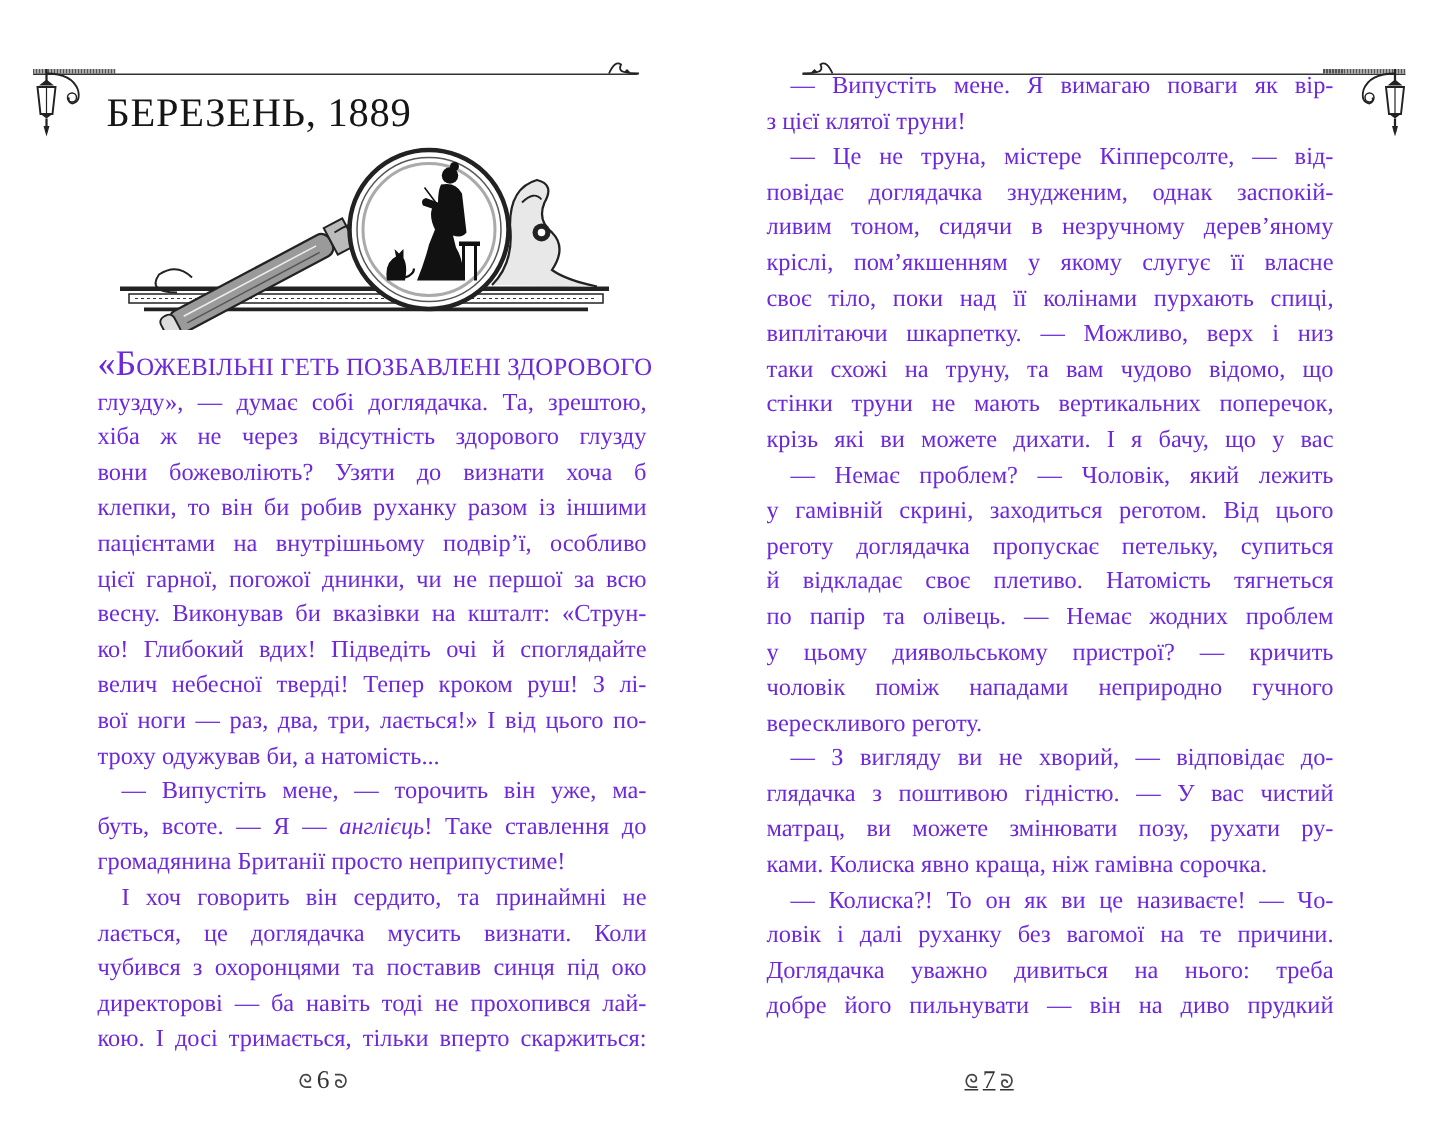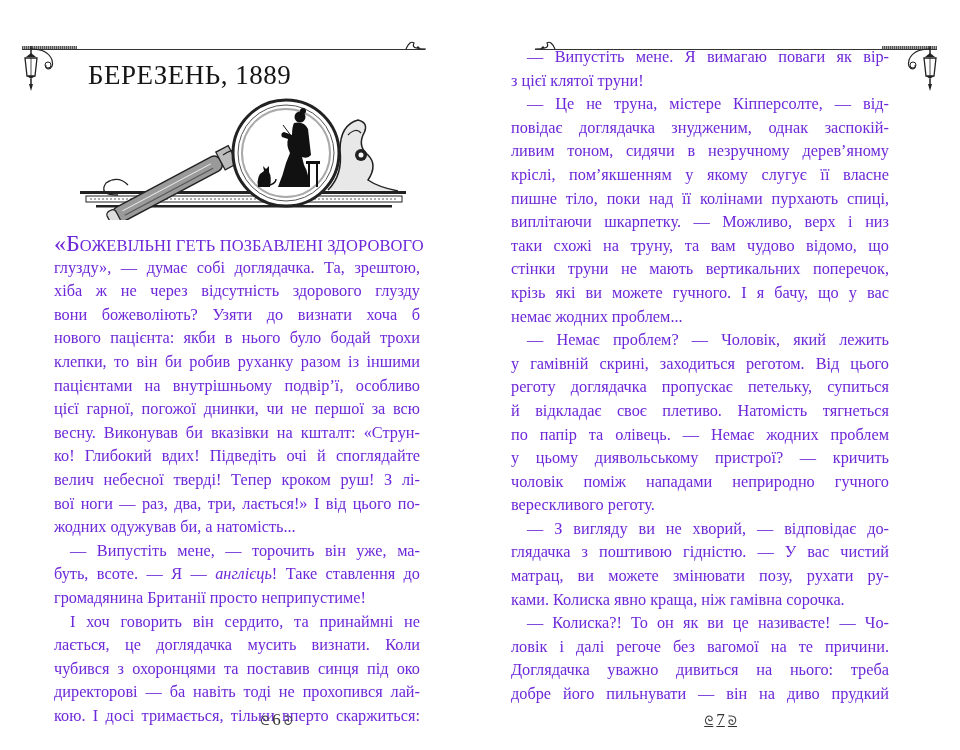--- a/index.html
+++ b/index.html
@@ -7,44 +7,44 @@
   .page { position: absolute; top: 0; height: 750px; width: 480px; }
   .page.left { left: 0; }
   .page.right { left: 480px; }
 
   .rule { position: absolute; height: 1px; background: #333; }
   .rule.thick { height: 3px; background: repeating-linear-gradient(90deg, #555 0 1px, #aaa 1px 2px); }
 
   .orn { position: absolute; }
 
   .chapter-title {
-    position: absolute; left: 88px; top: 60px;
+    position: absolute; left: 71px; top: 60px;
     font-family: "Liberation Serif", serif; font-size: 27px; letter-spacing: 0.5px;
     color: #151515; margin: 0; font-weight: normal;
   }
 
   .vignette { position: absolute; left: 78px; top: 95px; width: 330px; height: 125px; }
 
   .text {
     position: absolute;
     font-family: Liberation Serif, serif;
     font-size: 16.3px; line-height: 23.6px; color: #6d28d9;
     text-align: justify;
   }
   .text .line { display: block; height: 23.6px; white-space: nowrap; text-align-last: justify; text-align: justify; }
   .text .line.last { text-align-last: left; }
   .text .line.indent { padding-left: 16px; }
-  .left .text { left: 54px; width: 366px; top: 232px; }
+  .left .text { left: 65px; width: 366px; top: 232px; }
   .right .text { left: 31px; width: 378px; top: 45px; }
   .dropcap { font-size: 24px; }
   .smallcaps { font-size: 16.5px; letter-spacing: 0.1px; }
   em { font-style: italic; }
 
   .folio {
-    position: absolute; top: 710px; width: 100px; text-align: right;
+    position: absolute; top: 710px; width: 100px; text-align: left;
     font-family: "Liberation Serif", serif; font-size: 17px; color: #333;
   }
   .left .folio { left: 196px; }
   .right .folio { left: 160px; text-decoration: underline; }
   .folio .swirl { font-size: 13px; color: #444; padding: 0 3px; }
 </style>
 </head>
 <body>
 
 <div class="page left">
@@ -111,29 +111,28 @@
       <path d="M192 90 Q198 88 198 84" fill="none" stroke="#111" stroke-width="1.5"></path>
     </g>
     <line x1="205" y1="30" x2="214" y2="42" stroke="#111" stroke-width="1"></line>
   </svg>
 
   <div class="text" id="left-text">
       <span class="line"><span class="dropcap">«Б</span><span class="smallcaps">ОЖЕВІЛЬНІ ГЕТЬ ПОЗБАВЛЕНІ ЗДОРОВОГО</span></span>
       <span class="line">глузду», — думає собі доглядачка. Та, зрештою,</span>
       <span class="line">хіба ж не через відсутність здорового глузду</span>
       <span class="line">вони божеволіють? Узяти до визнати хоча б</span>
-      <span class="line">нового пацієнта: якби в нього було бодай трохи</span>
       <span class="line">клепки, то він би робив руханку разом із іншими</span>
       <span class="line">пацієнтами на внутрішньому подвір’ї, особливо</span>
       <span class="line">цієї гарної, погожої днинки, чи не першої за всю</span>
       <span class="line">весну. Виконував би вказівки на кшталт: «Струн-</span>
       <span class="line">ко! Глибокий вдих! Підведіть очі й споглядайте</span>
       <span class="line">велич небесної тверді! Тепер кроком руш! З лі-</span>
       <span class="line">вої ноги — раз, два, три, лається!» І від цього по-</span>
-      <span class="line last">жодних одужував би, а натомість...</span>
+      <span class="line last">троху одужував би, а натомість...</span>
       <span class="line indent">— Випустіть мене, — торочить він уже, ма-</span>
       <span class="line">буть, всоте. — Я — <em>англієць</em>! Таке ставлення до</span>
       <span class="line last">громадянина Британії просто неприпустиме!</span>
       <span class="line indent">І хоч говорить він сердито, та принаймні не</span>
       <span class="line">лається, це доглядачка мусить визнати. Коли</span>
       <span class="line">чубився з охоронцями та поставив синця під око</span>
       <span class="line">директорові — ба навіть тоді не прохопився лай-</span>
       <span class="line">кою. І досі тримається, тільки вперто скаржиться:</span>
     </div>
 
@@ -164,40 +163,39 @@
     </g>
   </svg>
 
   <div class="text" id="right-text">
       <span class="line indent">— Випустіть мене. Я вимагаю поваги як вір-</span>
       <span class="line last">з цієї клятої труни!</span>
       <span class="line indent">— Це не труна, містере Кіпперсолте, — від-</span>
       <span class="line">повідає доглядачка знудженим, однак заспокій-</span>
       <span class="line">ливим тоном, сидячи в незручному дерев’яному</span>
       <span class="line">кріслі, пом’якшенням у якому слугує її власне</span>
-      <span class="line">пишне тіло, поки над її колінами пурхають спиці,</span>
+      <span class="line">своє тіло, поки над її колінами пурхають спиці,</span>
       <span class="line">виплітаючи шкарпетку. — Можливо, верх і низ</span>
       <span class="line">таки схожі на труну, та вам чудово відомо, що</span>
       <span class="line">стінки труни не мають вертикальних поперечок,</span>
-      <span class="line">крізь які ви можете гучного. І я бачу, що у вас</span>
-      <span class="line last">немає жодних проблем...</span>
+      <span class="line">крізь які ви можете дихати. І я бачу, що у вас</span>
       <span class="line indent">— Немає проблем? — Чоловік, який лежить</span>
       <span class="line">у гамівній скрині, заходиться реготом. Від цього</span>
       <span class="line">реготу доглядачка пропускає петельку, супиться</span>
       <span class="line">й відкладає своє плетиво. Натомість тягнеться</span>
       <span class="line">по папір та олівець. — Немає жодних проблем</span>
       <span class="line">у цьому диявольському пристрої? — кричить</span>
       <span class="line">чоловік поміж нападами неприродно гучного</span>
       <span class="line last">верескливого реготу.</span>
       <span class="line indent">— З вигляду ви не хворий, — відповідає до-</span>
       <span class="line">глядачка з поштивою гідністю. — У вас чистий</span>
       <span class="line">матрац, ви можете змінювати позу, рухати ру-</span>
       <span class="line last">ками. Колиска явно краща, ніж гамівна сорочка.</span>
       <span class="line indent">— Колиска?! То он як ви це називаєте! — Чо-</span>
-      <span class="line">ловік і далі регоче без вагомої на те причини.</span>
+      <span class="line">ловік і далі руханку без вагомої на те причини.</span>
       <span class="line">Доглядачка уважно дивиться на нього: треба</span>
       <span class="line">добре його пильнувати — він на диво прудкий</span>
     </div>
 
   <div class="folio">
     <span class="swirl">ᘓ</span><span>7</span><span class="swirl">ᘐ</span>
   </div>
 </div>
 
 </body></html>

